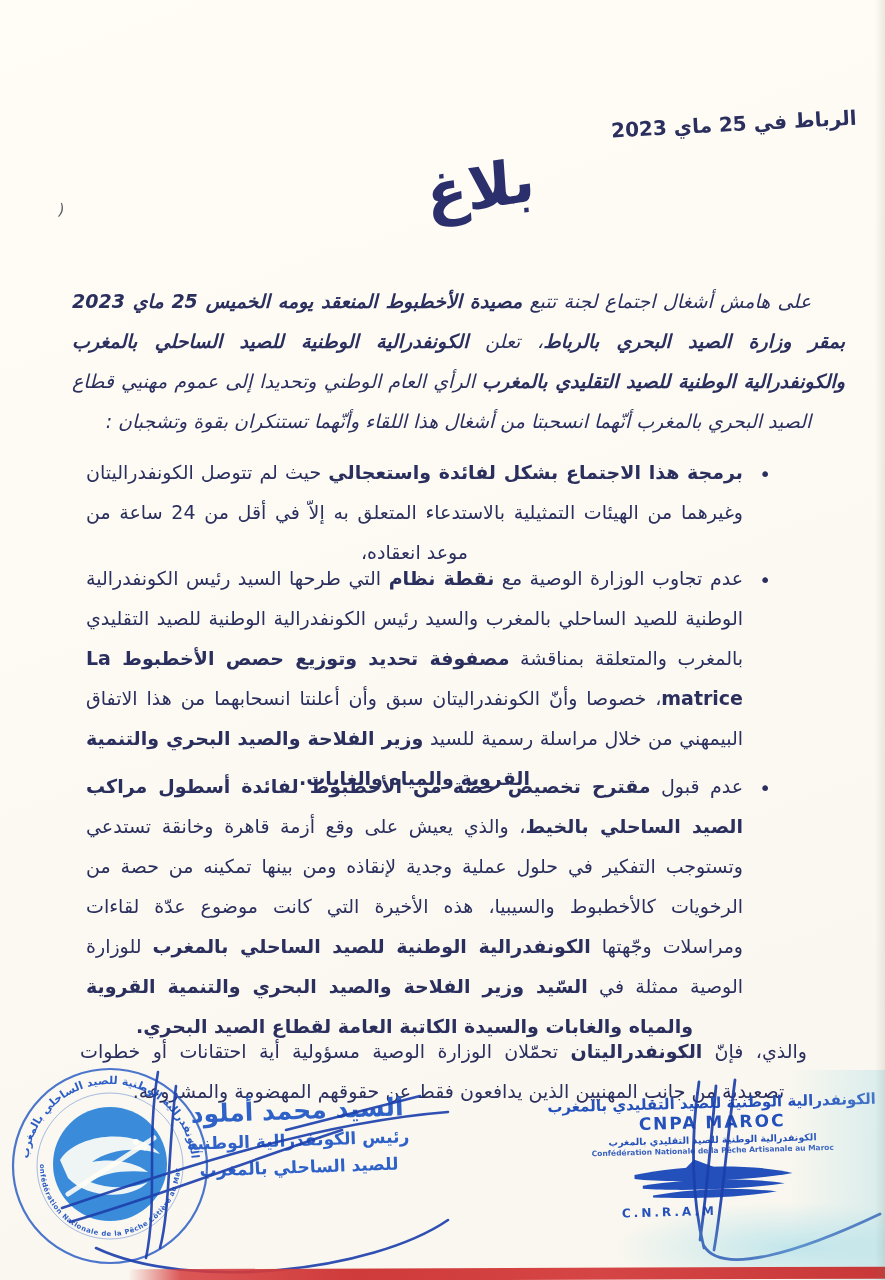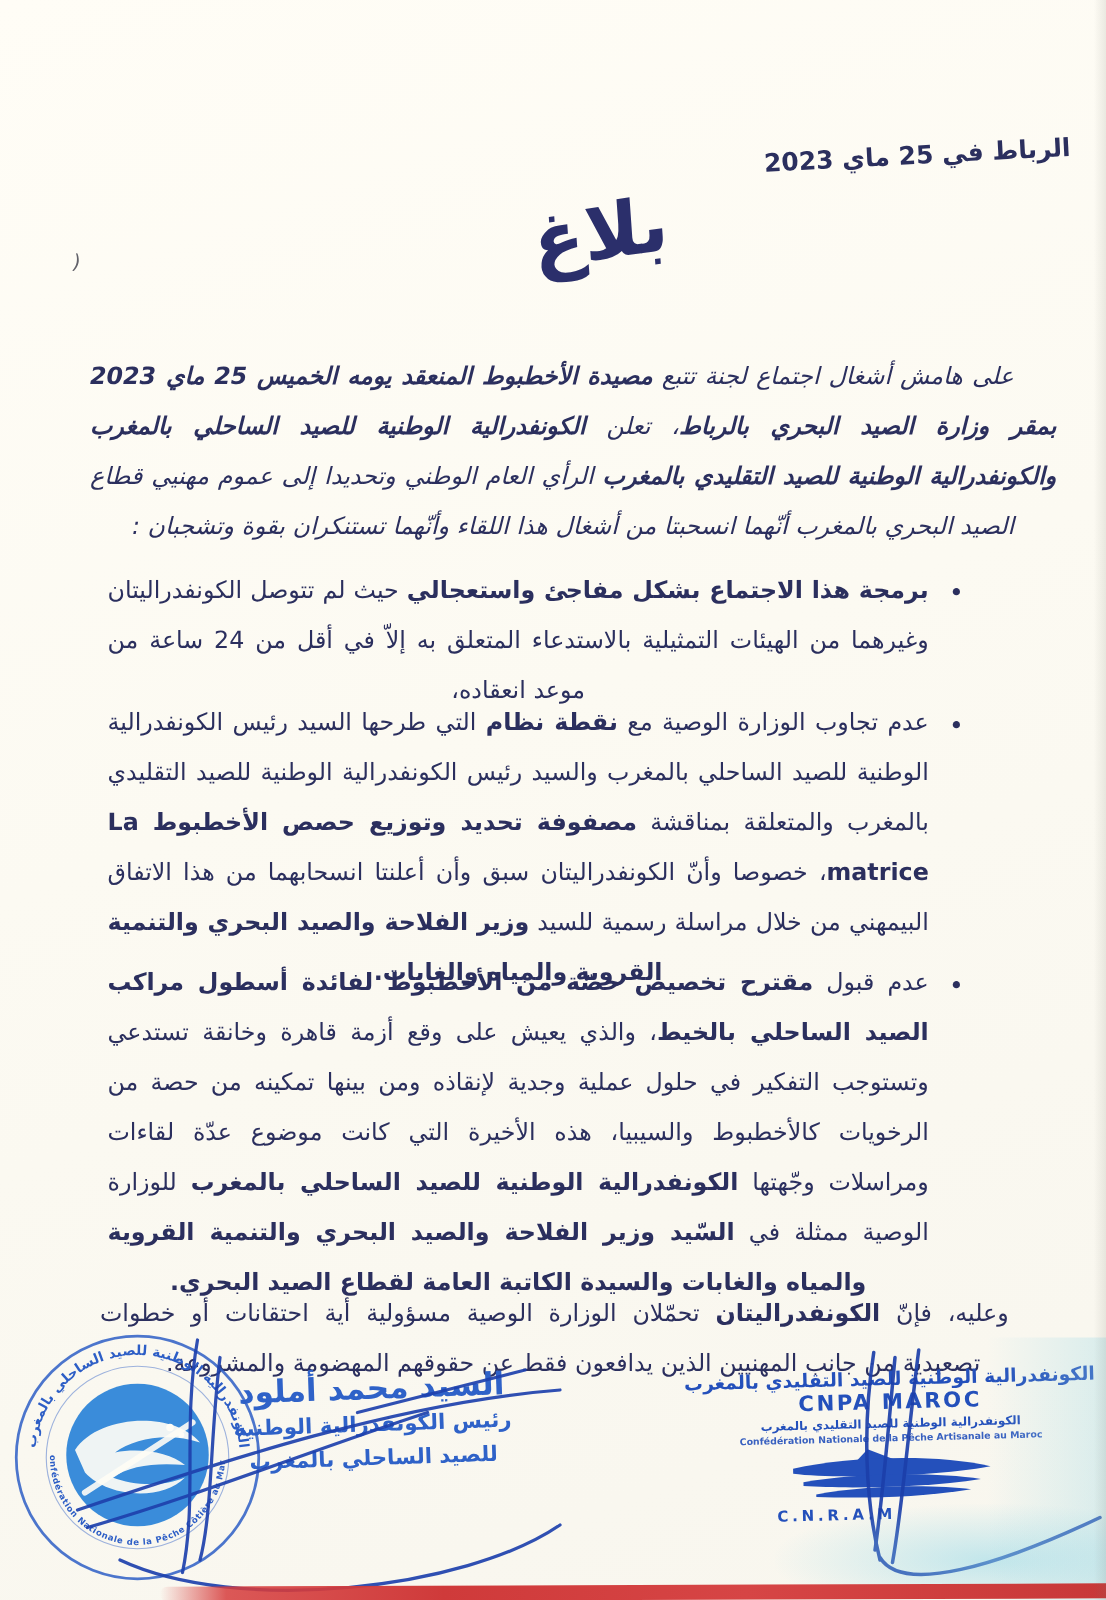--- a/index.html
+++ b/index.html
@@ -54,27 +54,27 @@
 <div class="page">
 
   <span class="artifact">(</span>
 
   <div class="date">الرباط في 25 ماي 2023</div>
 
   <div class="title">بلاغ</div>
 
   <p class="para intro"><span>على هامش أشغال اجتماع لجنة تتبع </span><span class="bold">مصيدة الأخطبوط المنعقد يومه الخميس 25 ماي 2023 بمقر وزارة الصيد البحري بالرباط</span><span>، تعلن </span><span class="bold">الكونفدرالية الوطنية للصيد الساحلي بالمغرب والكونفدرالية الوطنية للصيد التقليدي بالمغرب</span><span> الرأي العام الوطني وتحديدا إلى عموم مهنيي قطاع الصيد البحري بالمغرب أنّهما انسحبتا من أشغال هذا اللقاء وأنّهما تستنكران بقوة وتشجبان :</span></p>
 
-  <div class="para bullet b1"><span class="dot">•</span><span class="bold">برمجة هذا الاجتماع بشكل مفاجئ واستعجالي</span><span> حيث لم تتوصل الكونفدراليتان وغيرهما من الهيئات التمثيلية بالاستدعاء المتعلق به إلاّ في أقل من 24 ساعة من موعد انعقاده،</span></div>
+  <div class="para bullet b1"><span class="dot">•</span><span class="bold">برمجة هذا الاجتماع بشكل لفائدة واستعجالي</span><span> حيث لم تتوصل الكونفدراليتان وغيرهما من الهيئات التمثيلية بالاستدعاء المتعلق به إلاّ في أقل من 24 ساعة من موعد انعقاده،</span></div>
 
   <div class="para bullet b2"><span class="dot">•</span><span>عدم تجاوب الوزارة الوصية مع </span><span class="bold">نقطة نظام</span><span> التي طرحها السيد رئيس الكونفدرالية الوطنية للصيد الساحلي بالمغرب والسيد رئيس الكونفدرالية الوطنية للصيد التقليدي بالمغرب والمتعلقة بمناقشة </span><span class="bold">مصفوفة تحديد وتوزيع حصص الأخطبوط La matrice</span><span>، خصوصا وأنّ الكونفدراليتان سبق وأن أعلنتا انسحابهما من هذا الاتفاق البيمهني من خلال مراسلة رسمية للسيد </span><span class="bold">وزير الفلاحة والصيد البحري والتنمية القروية والمياه والغابات.</span></div>
 
   <div class="para bullet b3"><span class="dot">•</span><span>عدم قبول </span><span class="bold">مقترح تخصيص حصّة من الأخطبوط لفائدة أسطول مراكب الصيد الساحلي بالخيط</span><span>، والذي يعيش على وقع أزمة قاهرة وخانقة تستدعي وتستوجب التفكير في حلول عملية وجدية لإنقاذه ومن بينها تمكينه من حصة من الرخويات كالأخطبوط والسيبيا، هذه الأخيرة التي كانت موضوع عدّة لقاءات ومراسلات وجّهتها </span><span class="bold">الكونفدرالية الوطنية للصيد الساحلي بالمغرب</span><span> للوزارة الوصية ممثلة في </span><span class="bold">السّيد وزير الفلاحة والصيد البحري والتنمية القروية والمياه والغابات والسيدة الكاتبة العامة لقطاع الصيد البحري.</span></div>
 
-  <p class="para closing"><span>وعليه، فإنّ </span><span class="bold">الكونفدراليتان</span><span> تحمّلان الوزارة الوصية مسؤولية أية احتقانات أو خطوات تصعيدية من جانب المهنيين الذين يدافعون فقط عن حقوقهم المهضومة والمشروعة.</span></p>
+  <p class="para closing"><span>والذي، فإنّ </span><span class="bold">الكونفدراليتان</span><span> تحمّلان الوزارة الوصية مسؤولية أية احتقانات أو خطوات تصعيدية من جانب المهنيين الذين يدافعون فقط عن حقوقهم المهضومة والمشروعة.</span></p>
 
   <div class="sig-block">
     <div class="sig-name">السيد محمد أملود</div>
     <div class="sig-role">رئيس الكونفدرالية الوطنية</div>
     <div class="sig-role">للصيد الساحلي بالمغرب</div>
   </div>
 
   <div class="stamp-right">
     <div class="sr-ar">الكونفدرالية الوطنية للصيد التقليدي بالمغرب</div>
     <div class="sr-acronym">CNPA MAROC</div>

